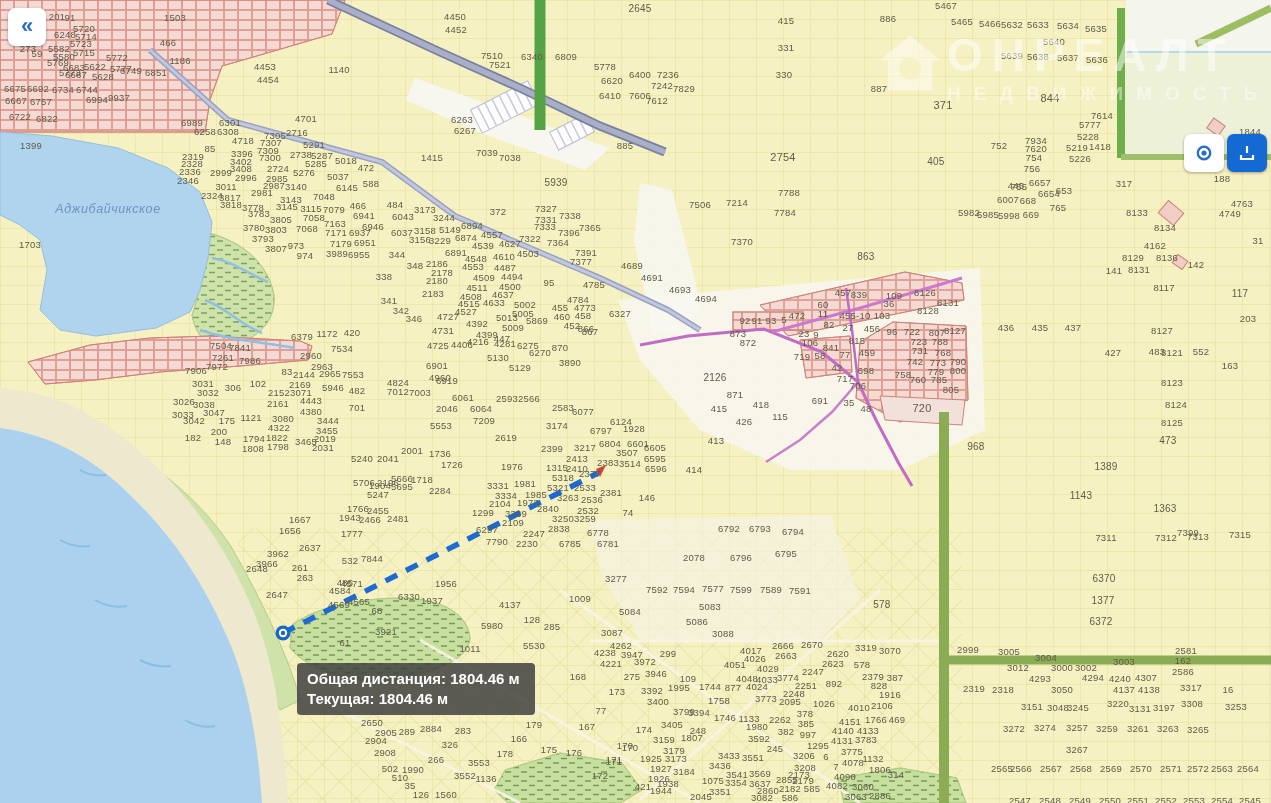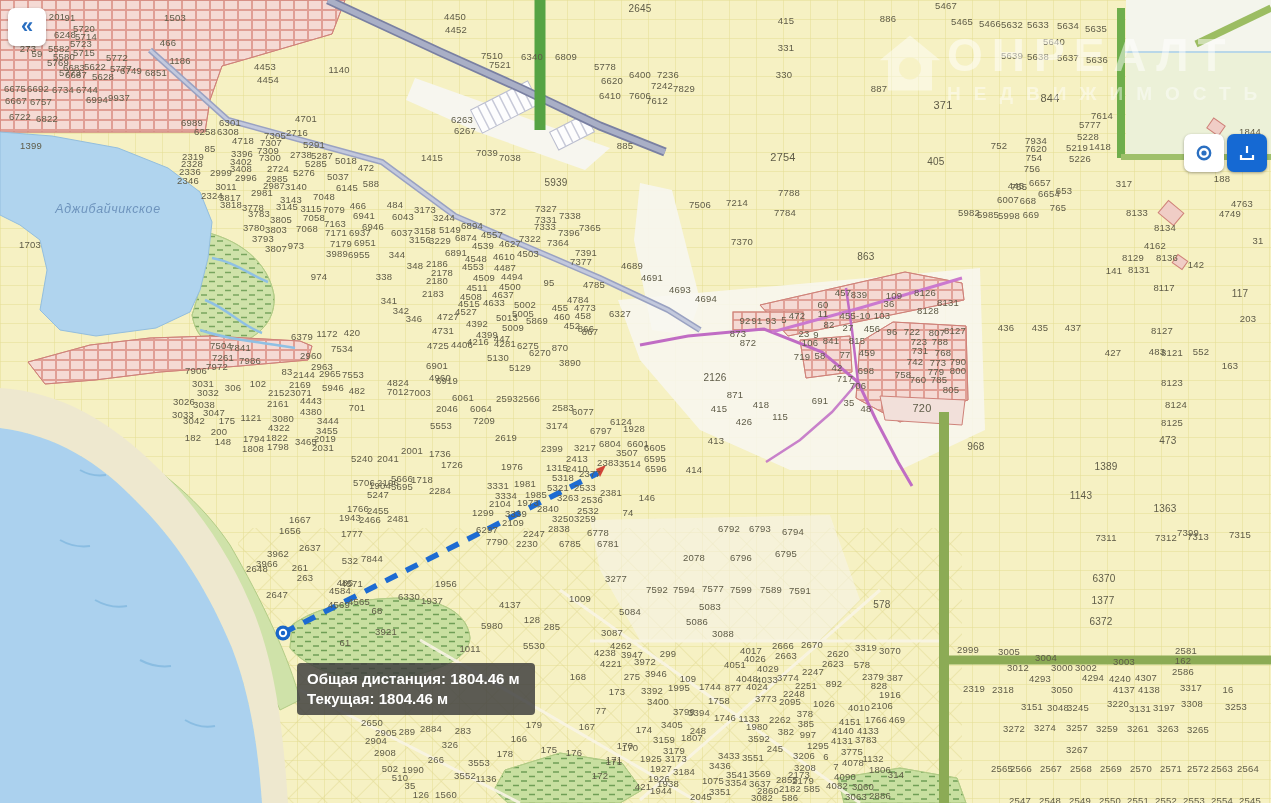--- a/index.html
+++ b/index.html
@@ -253,21 +253,21 @@
       <span class="plbl" style="left: 254px; top: 227px;">3780</span>
       <span class="plbl" style="left: 276px; top: 229px;">3803</span>
       <span class="plbl" style="left: 307px; top: 228px;">7068</span>
       <span class="plbl" style="left: 360px; top: 232px;">6937</span>
       <span class="plbl" style="left: 336px; top: 232px;">7171</span>
       <span class="plbl" style="left: 263px; top: 238px;">3793</span>
       <span class="plbl" style="left: 365px; top: 242px;">6951</span>
       <span class="plbl" style="left: 341px; top: 243px;">7179</span>
       <span class="plbl" style="left: 296px; top: 245px;">973</span>
       <span class="plbl" style="left: 276px; top: 248px;">3807</span>
-      <span class="plbl" style="left: 319px; top: 255px; margin-top: 21px;">974</span>
+      <span class="plbl" style="left: 305px; top: 255px;">974</span>
       <span class="plbl" style="left: 337px; top: 253px;">3989</span>
       <span class="plbl" style="left: 359px; top: 254px;">6955</span>
       <span class="plbl" style="left: 395px; top: 204px;">484</span>
       <span class="plbl" style="left: 425px; top: 209px;">3173</span>
       <span class="plbl" style="left: 498px; top: 211px;">372</span>
       <span class="plbl" style="left: 546px; top: 208px;">7327</span>
       <span class="plbl" style="left: 403px; top: 216px;">6043</span>
       <span class="plbl" style="left: 444px; top: 217px;">3244</span>
       <span class="plbl" style="left: 570px; top: 215px;">7338</span>
       <span class="plbl" style="left: 546px; top: 219px;">7331</span>
@@ -475,21 +475,21 @@
       <span class="plbl" style="left: 829px; top: 324px;">82</span>
       <span class="plbl" style="left: 855px; top: 315px;">455-10</span>
       <span class="plbl" style="left: 848px; top: 327px;">27</span>
       <span class="plbl" style="left: 872px; top: 328px;">456</span>
       <span class="plbl" style="left: 892px; top: 331px;">96</span>
       <span class="plbl" style="left: 912px; top: 331px;">722</span>
       <span class="plbl" style="left: 937px; top: 332px;">807</span>
       <span class="plbl" style="left: 955px; top: 330px;">8127</span>
       <span class="plbl" style="left: 748px; top: 342px;">872</span>
       <span class="plbl" style="left: 810px; top: 342px;">106</span>
-      <span class="plbl" style="left: 831px; top: 340px;">841</span>
+      <span class="plbl" style="left: 831px; top: 347px;">841</span>
       <span class="plbl" style="left: 857px; top: 340px;">815</span>
       <span class="plbl" style="left: 919px; top: 341px;">723</span>
       <span class="plbl" style="left: 940px; top: 341px;">788</span>
       <span class="plbl" style="left: 920px; top: 350px;">731</span>
       <span class="plbl" style="left: 943px; top: 352px;">768</span>
       <span class="plbl" style="left: 802px; top: 356px;">719</span>
       <span class="plbl" style="left: 820px; top: 355px;">58</span>
       <span class="plbl" style="left: 845px; top: 354px;">77</span>
       <span class="plbl" style="left: 867px; top: 352px;">459</span>
       <span class="plbl" style="left: 915px; top: 361px;">742</span>

